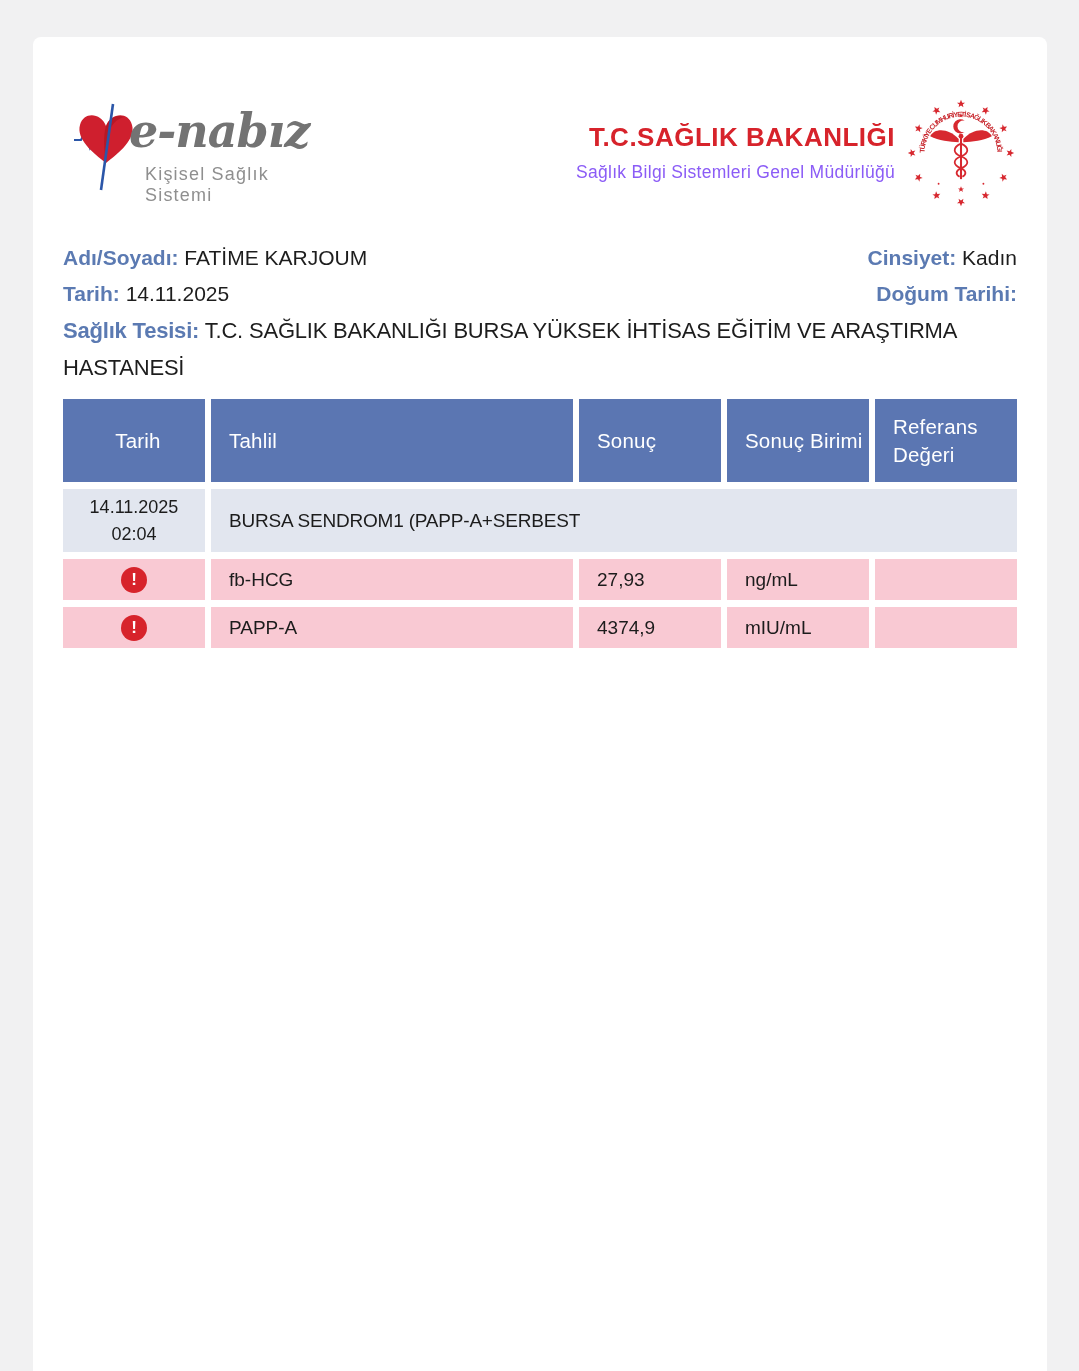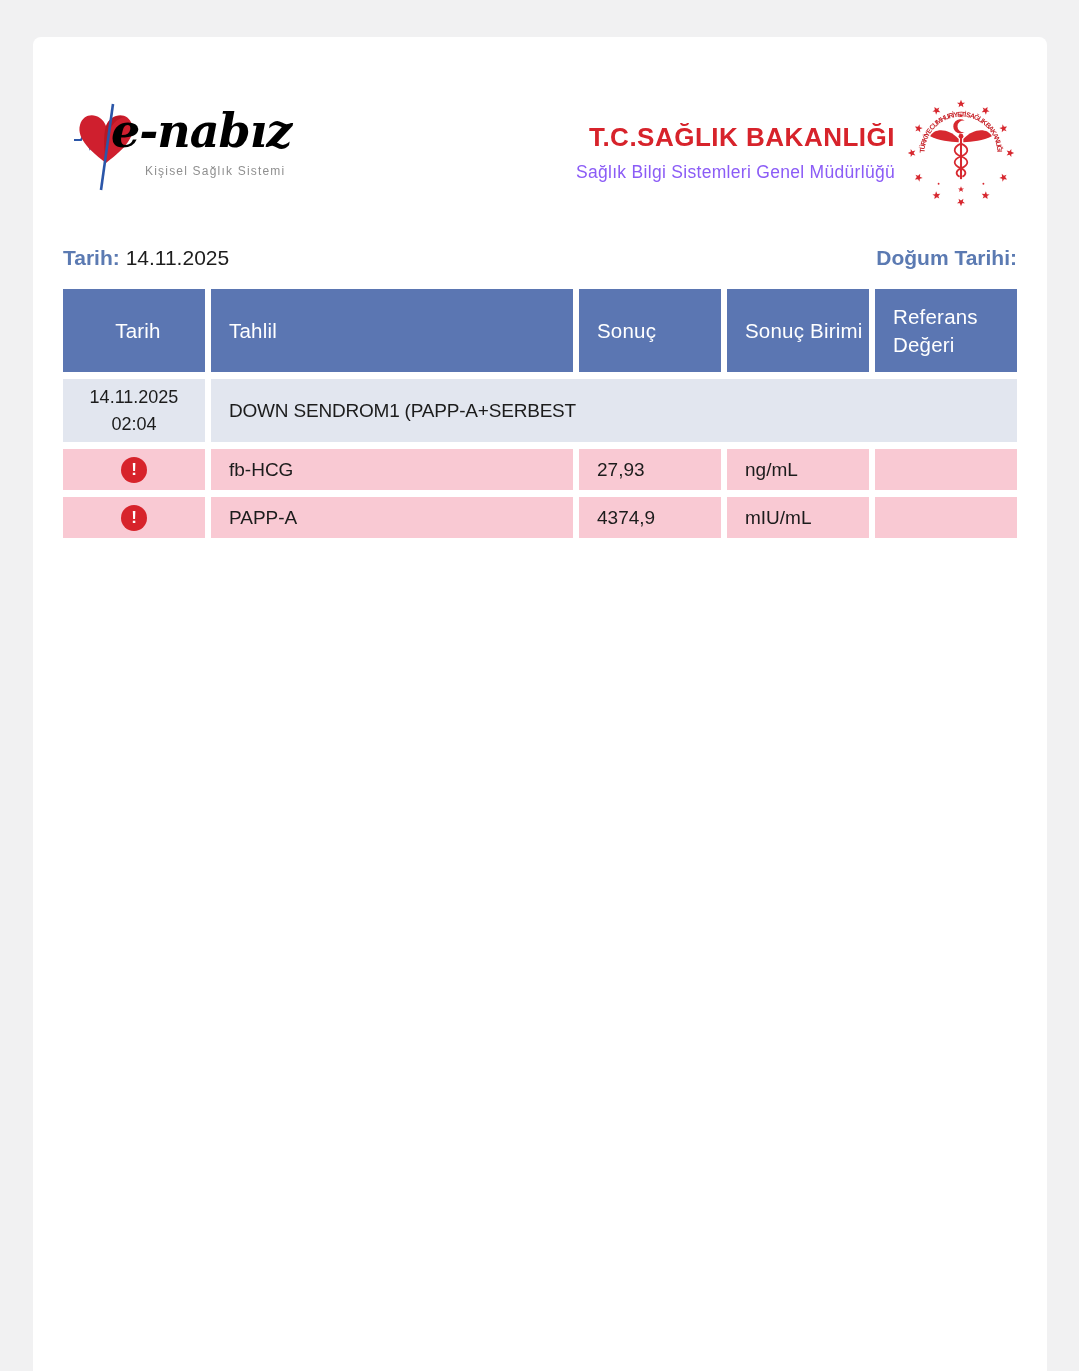--- a/index.html
+++ b/index.html
@@ -21,29 +21,29 @@
   
   .top-header {
     display: flex;
     align-items: center;
     margin: 58px 30px 0 40px;
     height: 115px;
   }
   .brand { width: 250px; position: relative; height: 110px; flex: 0 0 auto; }
   .brand-heart { position: absolute; left: 0; top: 4px; }
   .brand-word {
-    position: absolute; left: 38px; top: 6px;
+    position: absolute; left: 56px; top: 6px;
     font-family: "DejaVu Serif", serif;
     font-style: italic; font-weight: bold;
-    font-size: 46px; color: #000000;
+    font-size: 46px; color: #737373;
     letter-spacing: -1px;
   }
   .brand-sub {
     position: absolute; left: 72px; top: 66px;
-    font-size: 12px; color: #8f8f8f; letter-spacing: 1.2px;
+    font-size: 18px; color: #8f8f8f; letter-spacing: 1.2px;
   }
   .ministry { flex: 1; text-align: right; padding-right: 10px; }
   .ministry-title {
     font-size: 26px; font-weight: bold; color: #d7232b; letter-spacing: 0.5px;
   }
   .ministry-sub {
     margin-top: 9px; font-size: 17.5px; color: #8b5cf6; letter-spacing: 0.3px;
   }
   .emblem { flex: 0 0 auto; width: 112px; height: 112px; }
 
@@ -146,46 +146,60 @@
         <rect x="58.9" y="42" width="2.2" height="46" fill="#d7282f"></rect>
         <path d="M60 50 C 51 54, 51 60, 60 63.5 C 69 67, 69 73, 60 76.5 C 54 79, 54 83, 58.5 85.5" fill="none" stroke="#d7282f" stroke-width="1.9"></path>
         <path d="M60 50 C 69 54, 69 60, 60 63.5 C 51 67, 51 73, 60 76.5 C 66 79, 66 83, 61.5 85.5" fill="none" stroke="#d7282f" stroke-width="1.9"></path>
       </g>
     </svg>
   </div>
 
   <div class="info">
     <div class="info-row">
       <div>
+        <span class="lbl">Adı/Soyadı:</span>
+        <span>FATİME KARJOUM</span>
+      </div>
+      <div>
+        <span class="lbl">Cinsiyet:</span>
+        <span>Kadın</span>
+      </div>
+    </div>
+    <div class="info-row">
+      <div>
         <span class="lbl">Tarih:</span>
         <span>14.11.2025</span>
       </div>
       <div>
         <span class="lbl">Doğum Tarihi:</span>
         <span></span>
       </div>
+    </div>
+    <div class="facility-row">
+      <span class="lbl">Sağlık Tesisi:</span>
+      <span>T.C. SAĞLIK BAKANLIĞI BURSA YÜKSEK İHTİSAS EĞİTİM VE ARAŞTIRMA HASTANESİ</span>
     </div>
   </div>
 
   <div class="rtable">
 
     <div class="t-row head">
       <div class="c1 hcell center">Tarih</div>
       <div class="c2 hcell left">Tahlil</div>
       <div class="c3 hcell left">Sonuç</div>
       <div class="c4 hcell left">Sonuç Birimi</div>
       <div class="c5 hcell left">Referans Değeri</div>
     </div>
 
     <div class="t-row">
       <div class="c1 gcell date">
         <span>14.11.2025</span>
         <span>02:04</span>
       </div>
-      <div class="c2 gcell left">DOWN SENDROM1 (PAPP-A+SERBEST</div>
+      <div class="c2 gcell left">BURSA SENDROM1 (PAPP-A+SERBEST</div>
     </div>
 
     <div class="t-row">
       <div class="c1 pcell center">
         <span class="alert-dot">!</span>
       </div>
       <div class="c2 pcell left">fb-HCG</div>
       <div class="c3 pcell left">27,93</div>
       <div class="c4 pcell left">ng/mL</div>
       <div class="c5 pcell left"></div>

